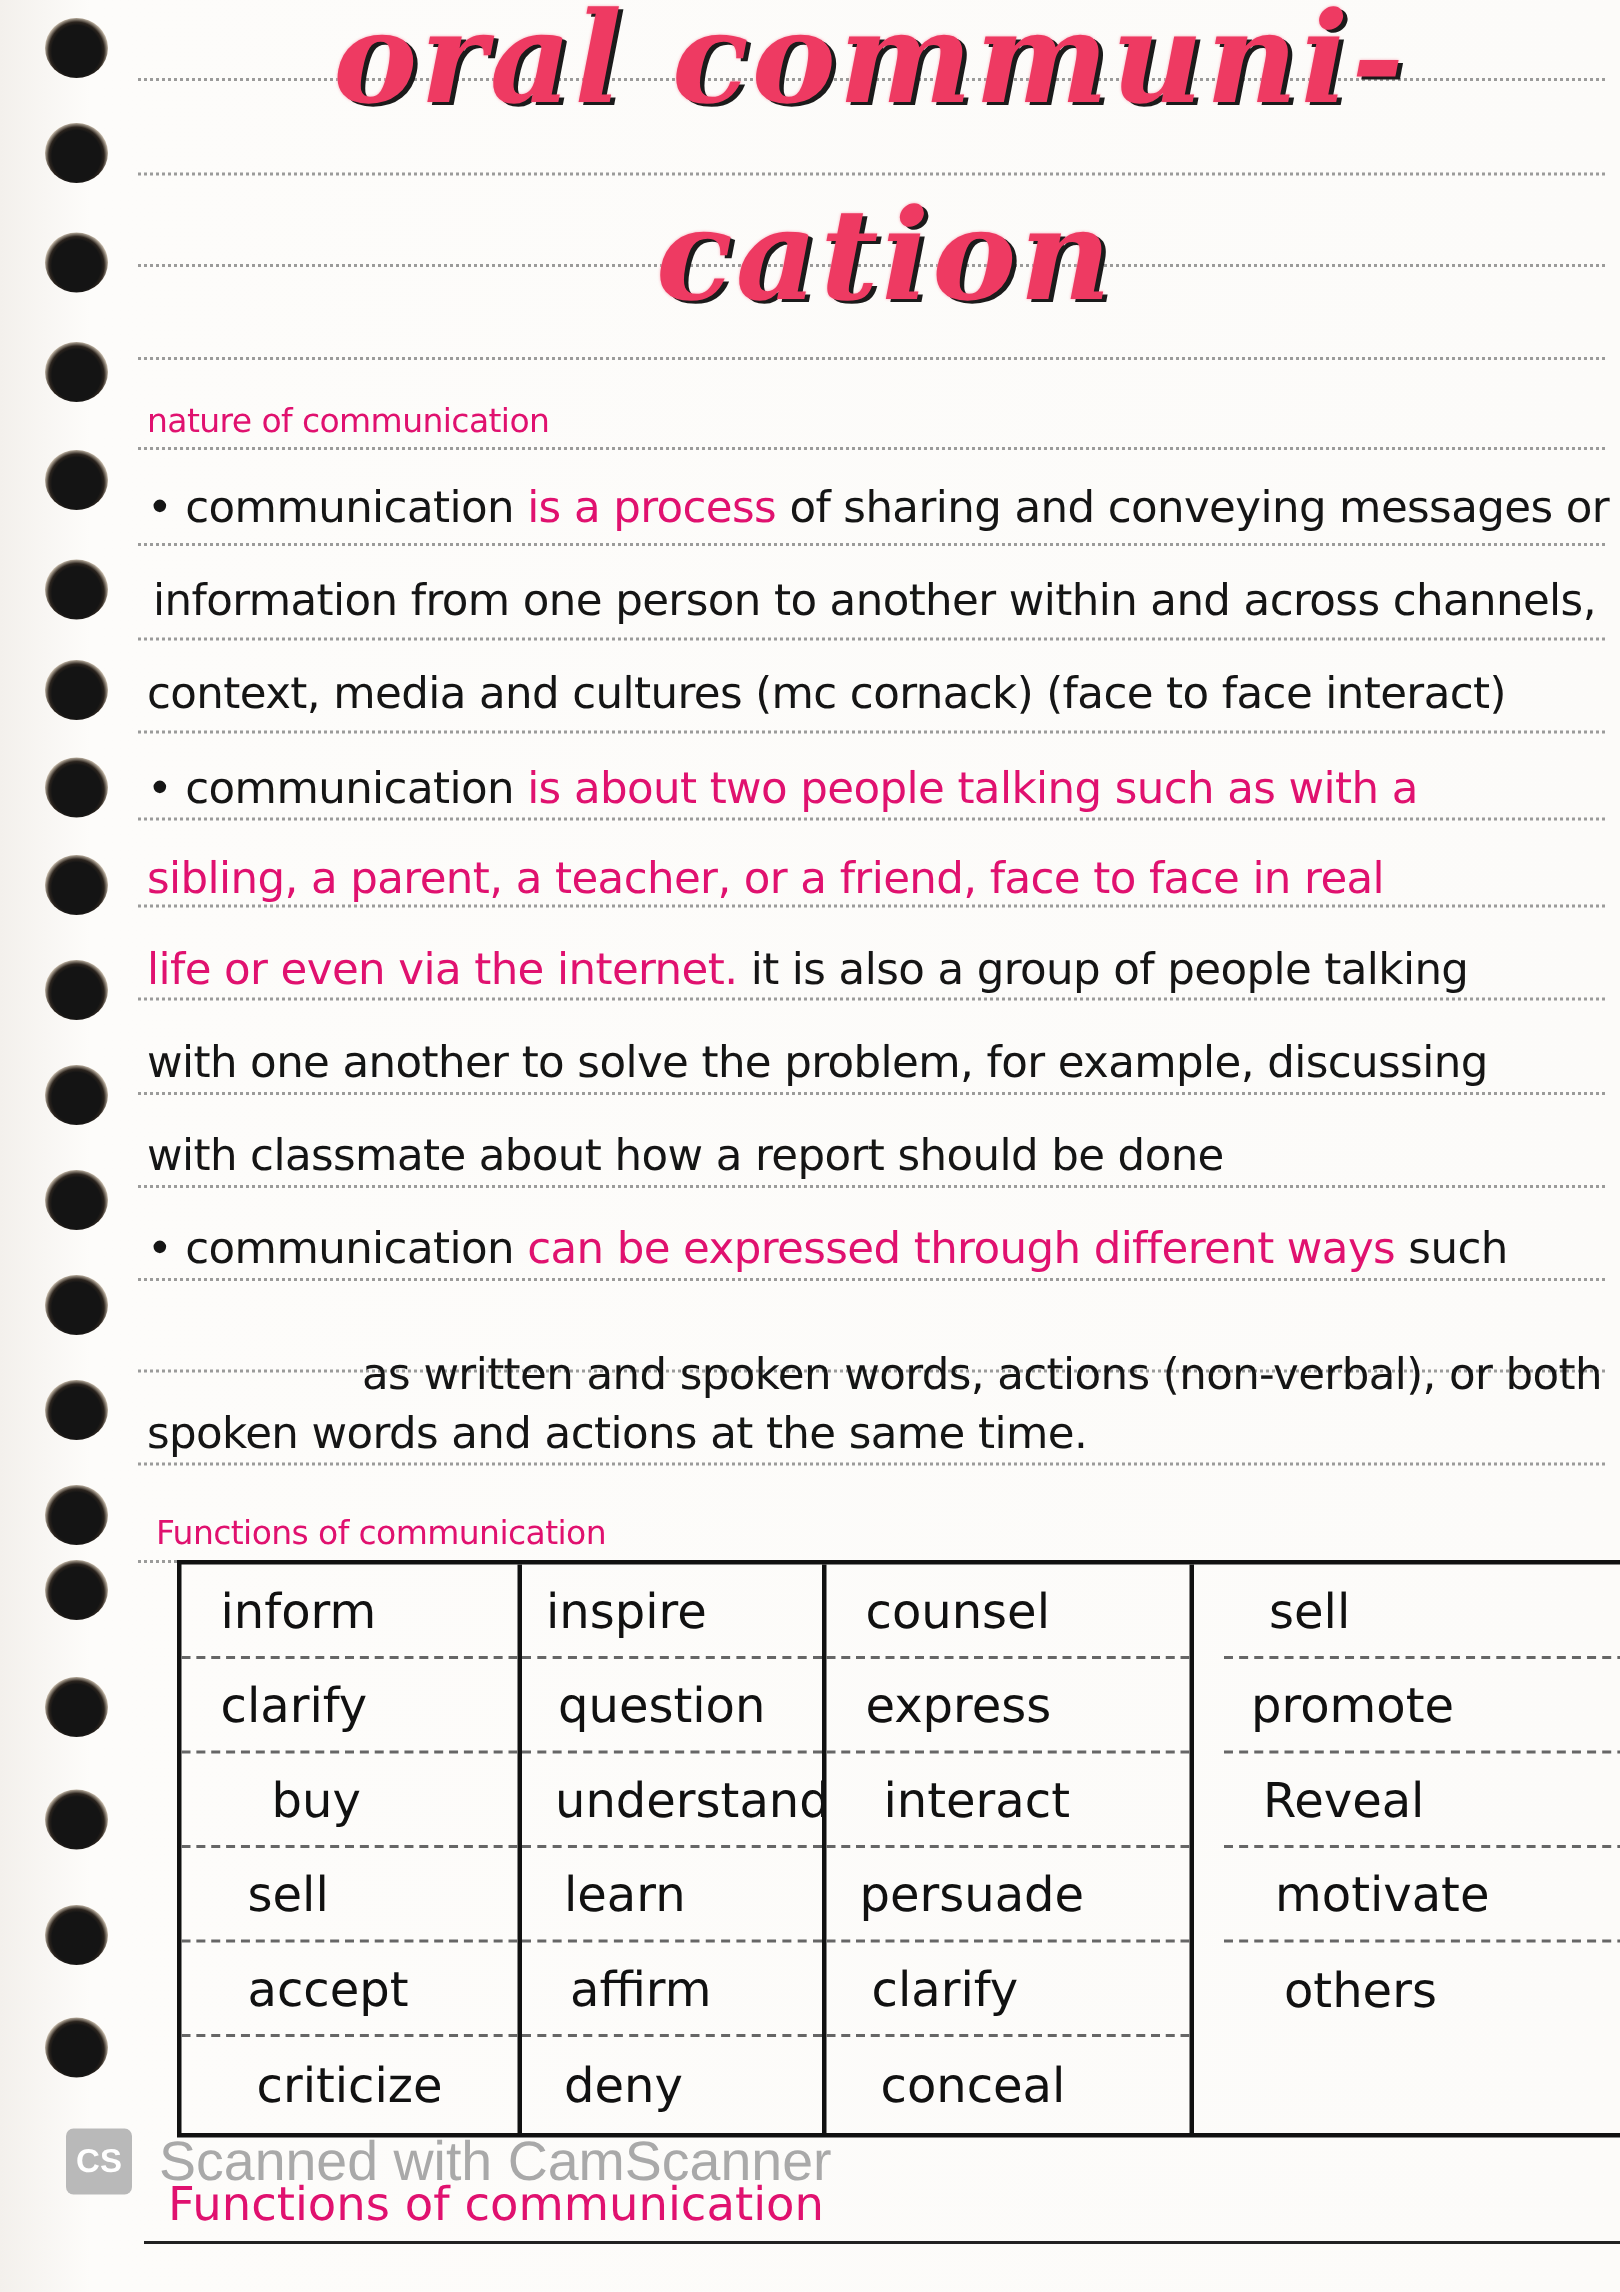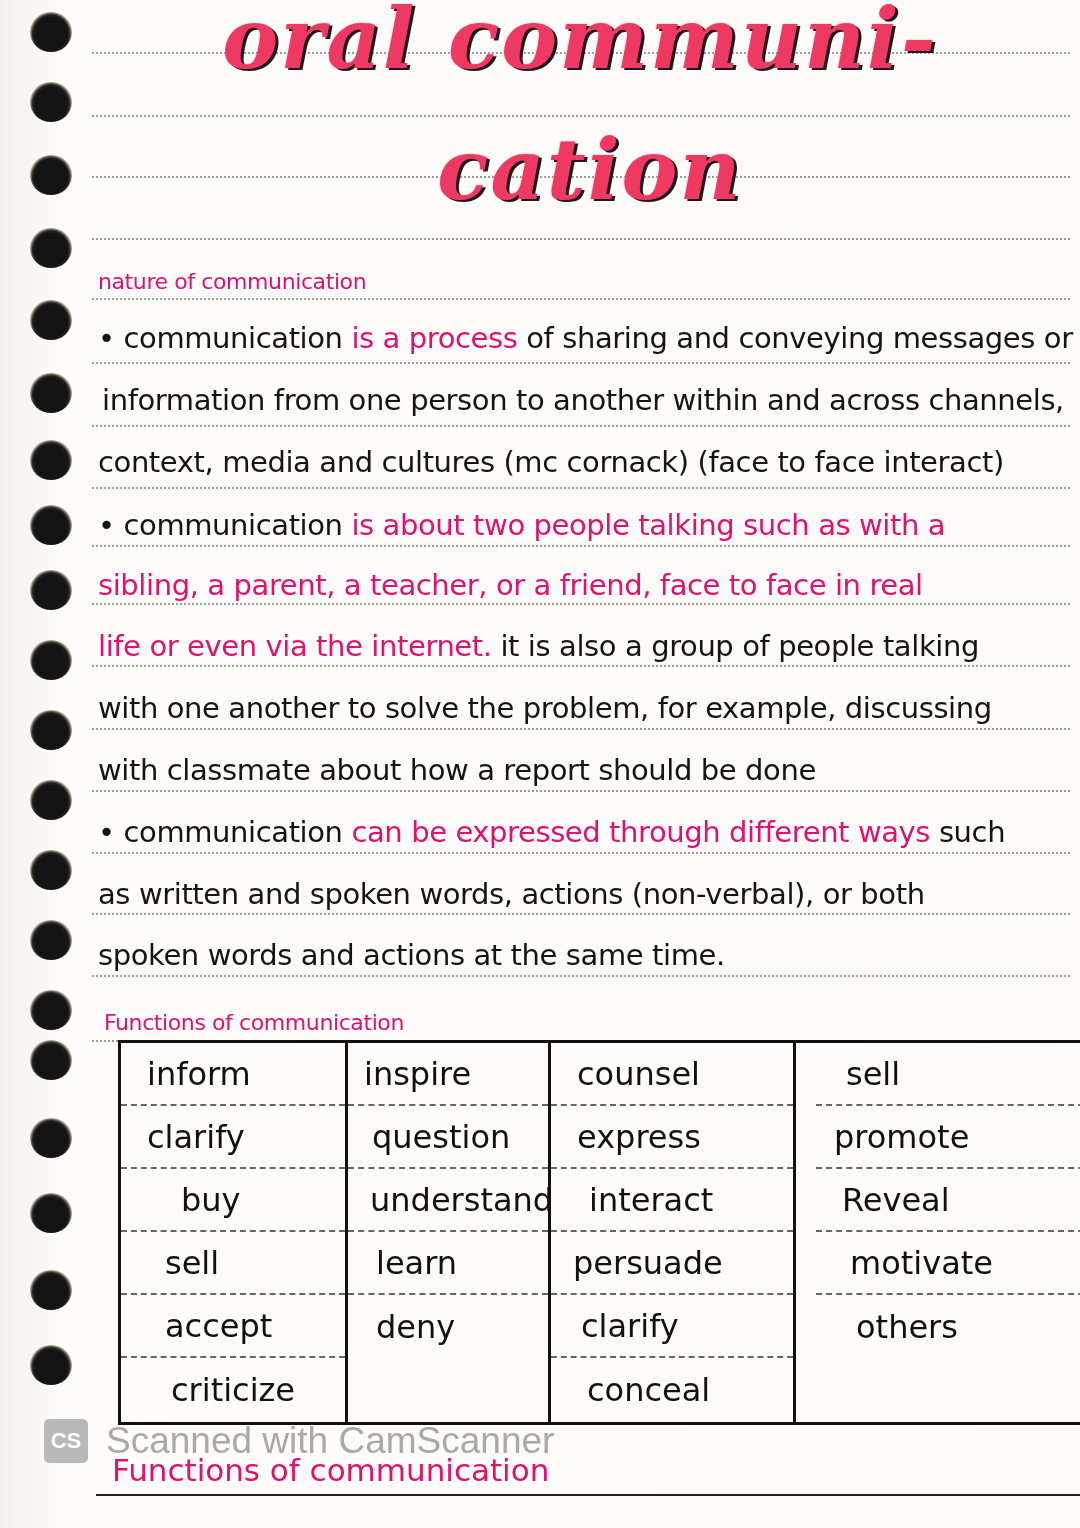--- a/index.html
+++ b/index.html
@@ -122,40 +122,41 @@
   <div id="nature-lines">
       <div class="hand" style="top: 318px;"><span class="blk">• communication </span><span class="pink">is a process</span><span class="blk"> of sharing and conveying messages or</span></div>
       <div class="hand" style="top: 380px; text-align: center;"><span class="blk">information from one person to another within and across channels,</span></div>
       <div class="hand" style="top: 442px;"><span class="blk">context, media and cultures (mc cornack) (face to face interact)</span></div>
       <div class="hand" style="top: 505px;"><span class="blk">• communication </span><span class="pink">is about two people talking such as with a</span></div>
       <div class="hand" style="top: 565px;"><span class="pink">sibling, a parent, a teacher, or a friend, face to face in real</span></div>
       <div class="hand" style="top: 626px;"><span class="pink">life or even via the internet.</span><span class="blk"> it is also a group of people talking</span></div>
       <div class="hand" style="top: 688px;"><span class="blk">with one another to solve the problem, for example, discussing</span></div>
       <div class="hand" style="top: 750px;"><span class="blk">with classmate about how a report should be done</span></div>
       <div class="hand" style="top: 812px;"><span class="blk">• communication </span><span class="pink">can be expressed through different ways</span><span class="blk"> such</span></div>
-      <div class="hand" style="top: 874px;"><span class="blk">as written and spoken words, actions (non-verbal), or both</span></div>
+      <div class="hand" style="top: 896px; text-align: right;"><span class="blk">as written and spoken words, actions (non-verbal), or both</span></div>
       <div class="hand" style="top: 935px;"><span class="blk">spoken words and actions at the same time.</span></div>
     </div>
 
   <div class="hand pink heading" style="top:1003px; left:104px">Functions of communication</div>
 
   <div class="fn-table">
     <div class="fn-col">
       <div class="fn-cell">inform</div>
       <div class="fn-cell">clarify</div>
       <div class="fn-cell" style="padding-left:60px">buy</div>
       <div class="fn-cell" style="padding-left:44px">sell</div>
       <div class="fn-cell" style="padding-left:44px">accept</div>
       <div class="fn-cell" style="padding-left:50px">criticize</div>
     </div>
     <div class="fn-col">
       <div class="fn-cell" style="padding-left:16px">inspire</div>
       <div class="fn-cell" style="padding-left:24px">question</div>
       <div class="fn-cell" style="padding-left:22px">understand</div>
       <div class="fn-cell" style="padding-left:28px">learn</div>
+      <div class="fn-cell" style="padding-left:32px">affirm</div>
       <div class="fn-cell" style="padding-left:28px">deny</div>
     </div>
     <div class="fn-col">
       <div class="fn-cell">counsel</div>
       <div class="fn-cell">express</div>
       <div class="fn-cell" style="padding-left:38px">interact</div>
       <div class="fn-cell" style="padding-left:22px">persuade</div>
       <div class="fn-cell" style="padding-left:30px">clarify</div>
       <div class="fn-cell" style="padding-left:36px">conceal</div>
     </div>

